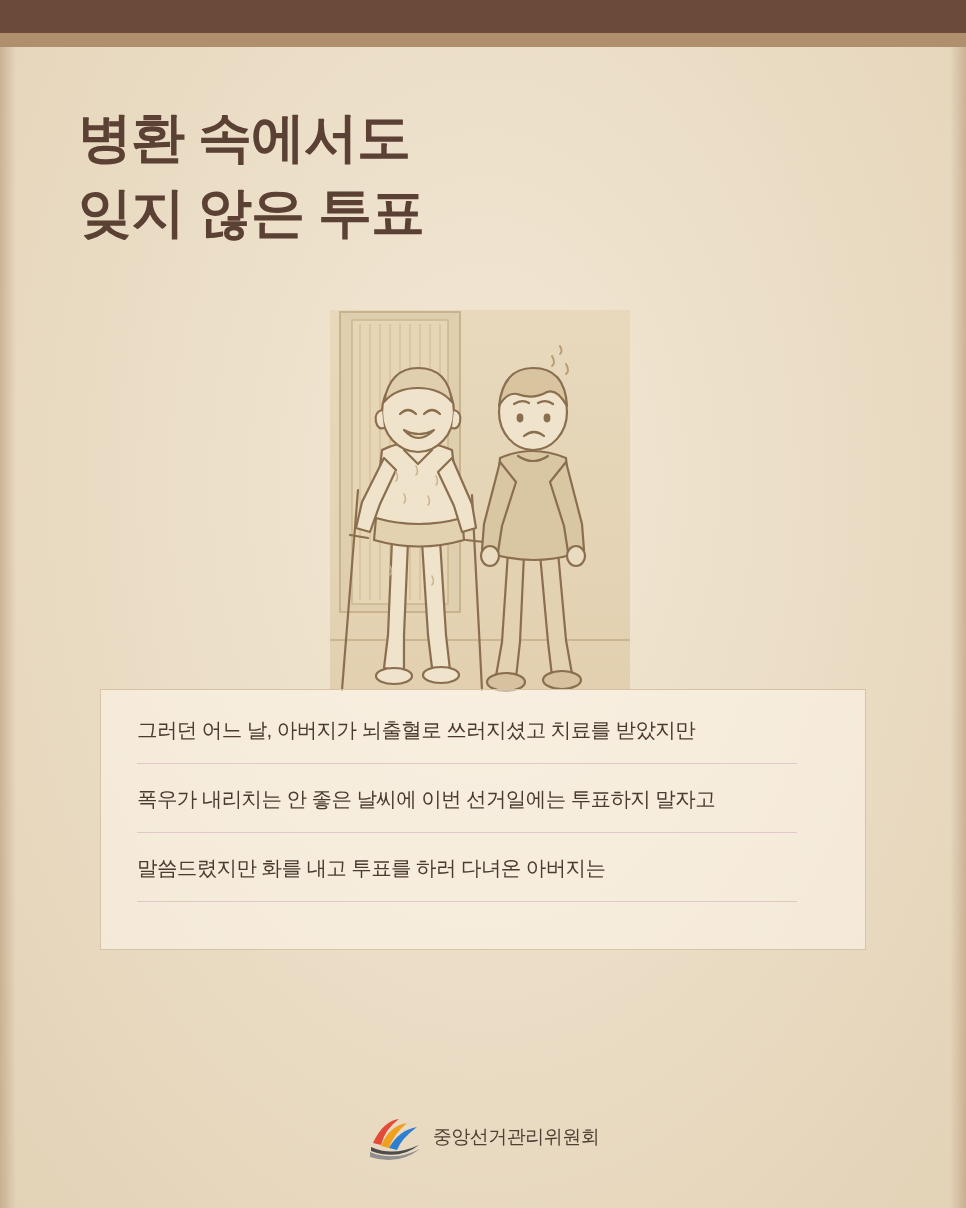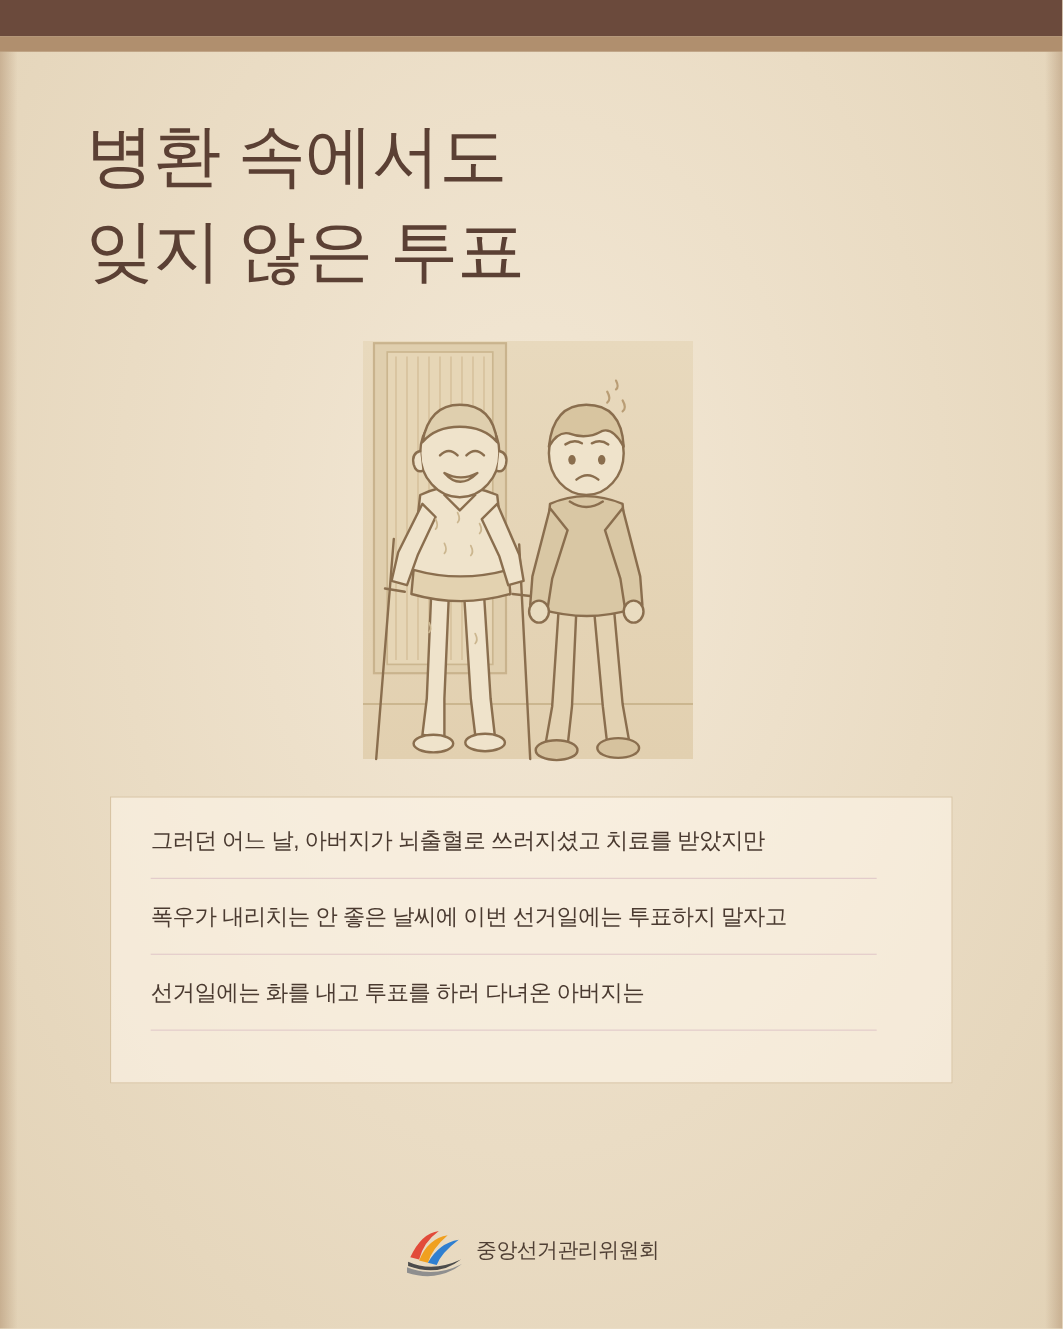--- a/index.html
+++ b/index.html
@@ -49,41 +49,41 @@
   .edge-left  { left: 0;  background: linear-gradient(to right, rgba(150,110,75,0.35), rgba(150,110,75,0)); }
   .edge-right { right: 0; background: linear-gradient(to left,  rgba(150,110,75,0.35), rgba(150,110,75,0)); }
 
   
   .headline {
     position: absolute;
     top: 100px;
     left: 78px;
     width: 700px;
     color: #5b4034;
-    font-size: 62px;
-    font-weight: normal;
+    font-size: 54px;
+    font-weight: bold;
     line-height: 1.38;
     letter-spacing: -1px;
     white-space: pre-line;
   }
 
   
   .illus {
     position: absolute;
     top: 290px;
     left: 300px;
     width: 380px;
     height: 420px;
   }
   .illus svg { display: block; }
 
   
   .panel {
     position: absolute;
-    top: 724px;
+    top: 689px;
     left: 100px;
     width: 766px;
     height: 261px;
     background: rgba(255, 248, 236, 0.55);
     border: 1px solid #d8c4a4;
     box-sizing: border-box;
     padding: 24px 36px 10px 36px;
   }
   .line {
     position: relative;
@@ -256,21 +256,21 @@
   </div>
 
   <div class="panel">
     <div class="line">
       <span>그러던 어느 날, 아버지가 뇌출혈로 쓰러지셨고 치료를 받았지만</span>
     </div>
     <div class="line">
       <span>폭우가 내리치는 안 좋은 날씨에 이번 선거일에는 투표하지 말자고</span>
     </div>
     <div class="line">
-      <span>선거일에는 화를 내고 투표를 하러 다녀온 아버지는</span>
+      <span>말씀드렸지만 화를 내고 투표를 하러 다녀온 아버지는</span>
     </div>
   </div>
 
   <div class="footer">
     <svg class="logo-mark" viewBox="0 0 58 48" aria-hidden="true">
       <path d="M6 30 q10 -22 26 -24 q-14 10 -18 26 Z" fill="#e24b3a"></path>
       <path d="M14 33 q8 -20 26 -23 q-14 12 -18 25 Z" fill="#f0a01f"></path>
       <path d="M22 35 q10 -18 28 -21 q-16 12 -20 23 Z" fill="#2f7fd0"></path>
       <path d="M4 34 q22 10 48 -2 q-20 16 -48 6 Z" fill="#4c4c4c"></path>
       <path d="M3 39 q24 10 50 -3 q-22 17 -50 8 Z" fill="#8f8f8f"></path>

